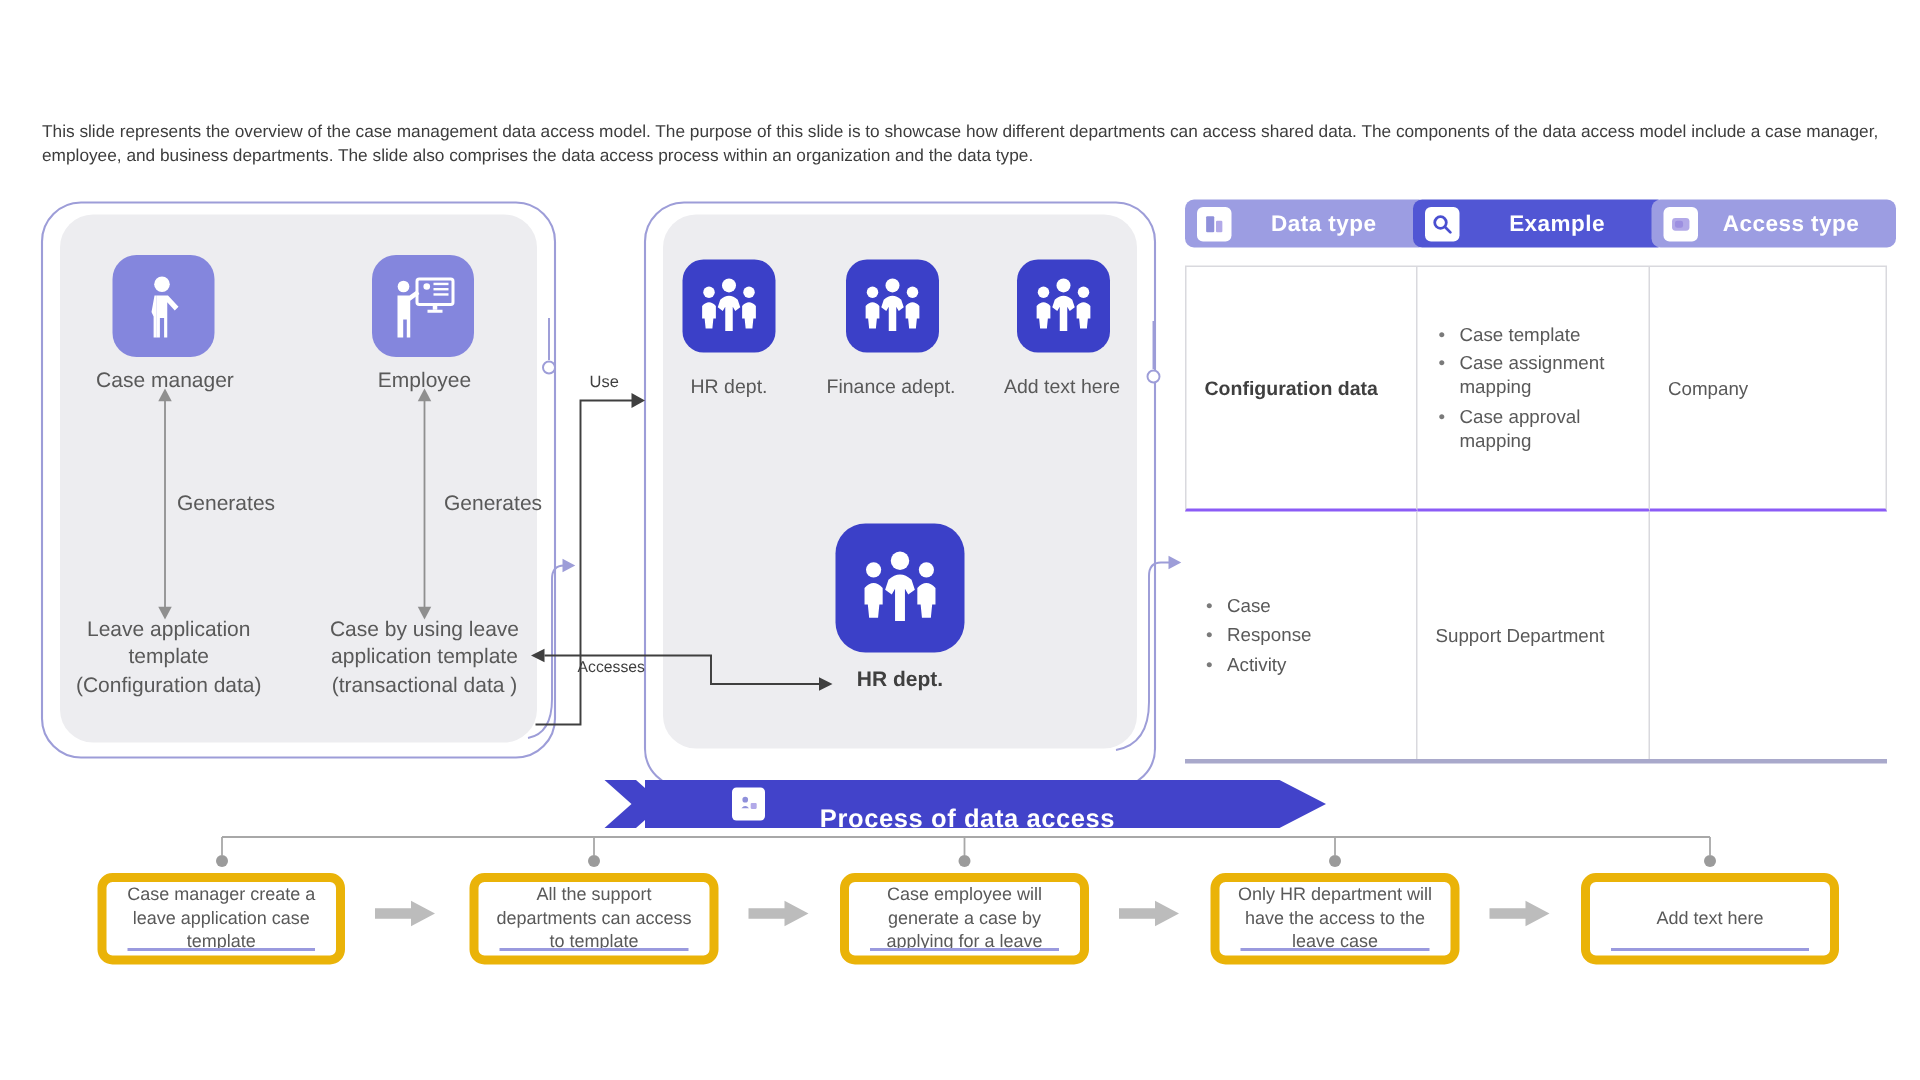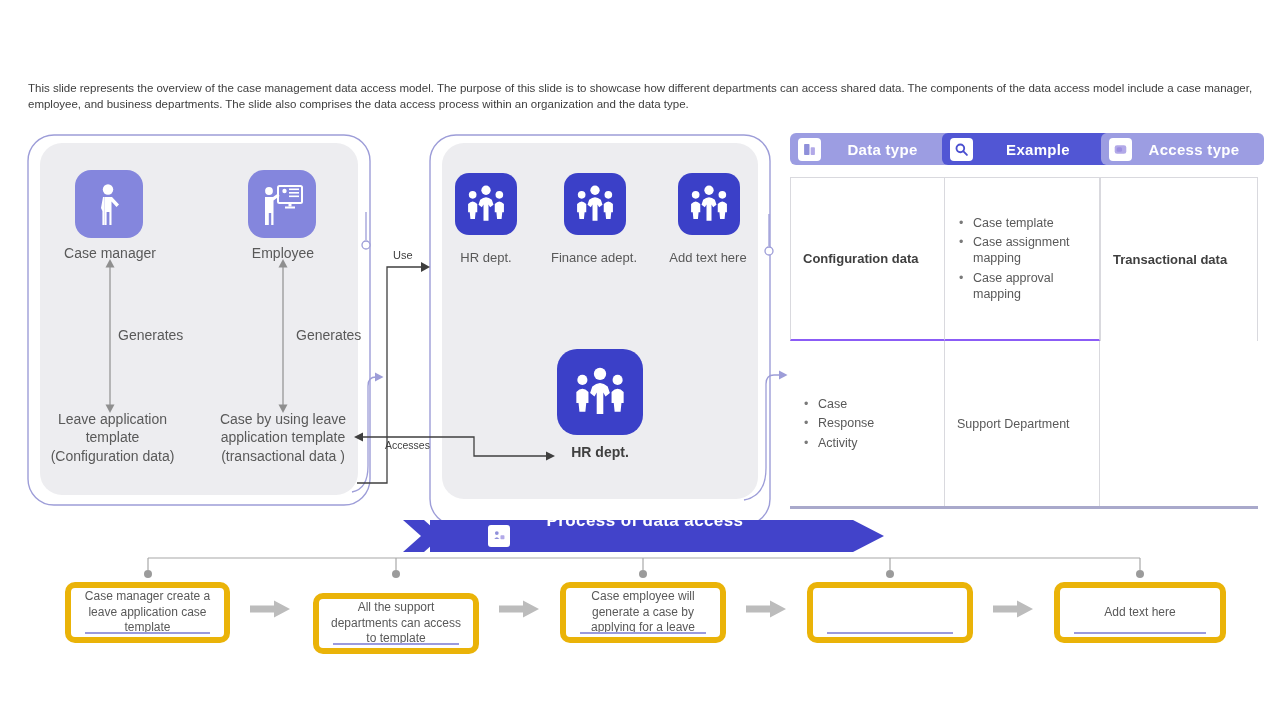--- a/index.html
+++ b/index.html
@@ -48,21 +48,21 @@
        border-top:1px solid #d9d9de;border-bottom:3px solid #a9a9cb;}
   .cell{border-right:1px solid #d9d9de;border-bottom:2px solid #8b5cf6;display:flex;align-items:center;box-sizing:border-box;}
   .cell:first-child,.cell.cfirst{border-left:1px solid #d9d9de;}
   .cell.rlast{border-bottom:none;}
   .cell-head{font-weight:bold;color:#3f3f3f;font-size:13px;padding-left:12px;}
   .cell-txt{color:#595959;font-size:12.5px;padding-left:12px;}
   .cell-list{list-style:none;margin:0;padding:0 6px 0 28px;color:#595959;font-size:12.5px;line-height:1.3;}
   .cell-list li{position:relative;margin:3px 0;}
   .cell-list li::before{content:"\2022";position:absolute;left:-14px;color:#7a7a7a;}
 
-  .banner-txt{left:520px;top:511px;width:250px;text-align:center;color:#ffffff;font-weight:bold;
+  .banner-txt{left:520px;top:536px;width:250px;text-align:center;color:#ffffff;font-weight:bold;
               font-size:17px;letter-spacing:.4px;z-index:11;}
   .banner-ico{left:488px;top:525px;width:22px;height:22px;background:#ffffff;border-radius:3px;
               display:flex;align-items:center;justify-content:center;z-index:11;}
 
   .step-box{top:582px;height:61px;background:#ffffff;border:6px solid #eab308;border-radius:10px;z-index:10;
             display:flex;align-items:center;justify-content:center;text-align:center;
             color:#595959;font-size:12px;line-height:1.3;padding:4px 10px;box-sizing:border-box;}
   .step-underline{position:absolute;left:14px;right:14px;bottom:3px;height:2px;background:#9a9ade;}
 </style>
 </head>
@@ -230,22 +230,22 @@
     <div class="cell cfirst">
       <span class="cell-head">Configuration data</span>
     </div>
     <div class="cell">
       <ul class="cell-list">
         <li>Case template</li>
         <li>Case assignment mapping</li>
         <li>Case approval mapping</li>
       </ul>
     </div>
-    <div class="cell cfirst rlast">
-      <span class="cell-head">Transactional data</span>
+    <div class="cell">
+      <span class="cell-txt">Company</span>
     </div>
     <div class="cell rlast">
       <ul class="cell-list">
         <li>Case</li>
         <li>Response</li>
         <li>Activity</li>
       </ul>
     </div>
     <div class="cell rlast">
       <span class="cell-txt">Support Department</span>
@@ -258,29 +258,30 @@
         <path d="M4.5 15 Q8 10.5 11.5 15 Z" fill="#8f90da"></path>
         <rect x="13" y="10" width="5.5" height="5.5" rx="1" fill="#b2a9e8"></rect>
       </svg>
   </div>
   <div class="abs banner-txt">Process of data access</div>
 
   <div class="abs step-box" style="left:65px;width:165px;">
     <span>Case manager create a leave application case template</span>
     <span class="step-underline"></span>
   </div>
-  <div class="abs step-box" style="left:313px;width:166px;margin-top:11px;">
+  <div class="abs step-box" style="left:313px;width:166px;">
     <span>All the support departments can access to template</span>
     <span class="step-underline"></span>
   </div>
   <div class="abs step-box" style="left:560px;width:166px;">
     <span>Case employee will generate a case by applying for a leave</span>
     <span class="step-underline"></span>
   </div>
   <div class="abs step-box" style="left:807px;width:166px;">
+    <span>Only HR department will have the access to the leave case</span>
     <span class="step-underline"></span>
   </div>
   <div class="abs step-box" style="left:1054px;width:172px;">
     <span>Add text here</span>
     <span class="step-underline"></span>
   </div>
 
 
 </div>
 

